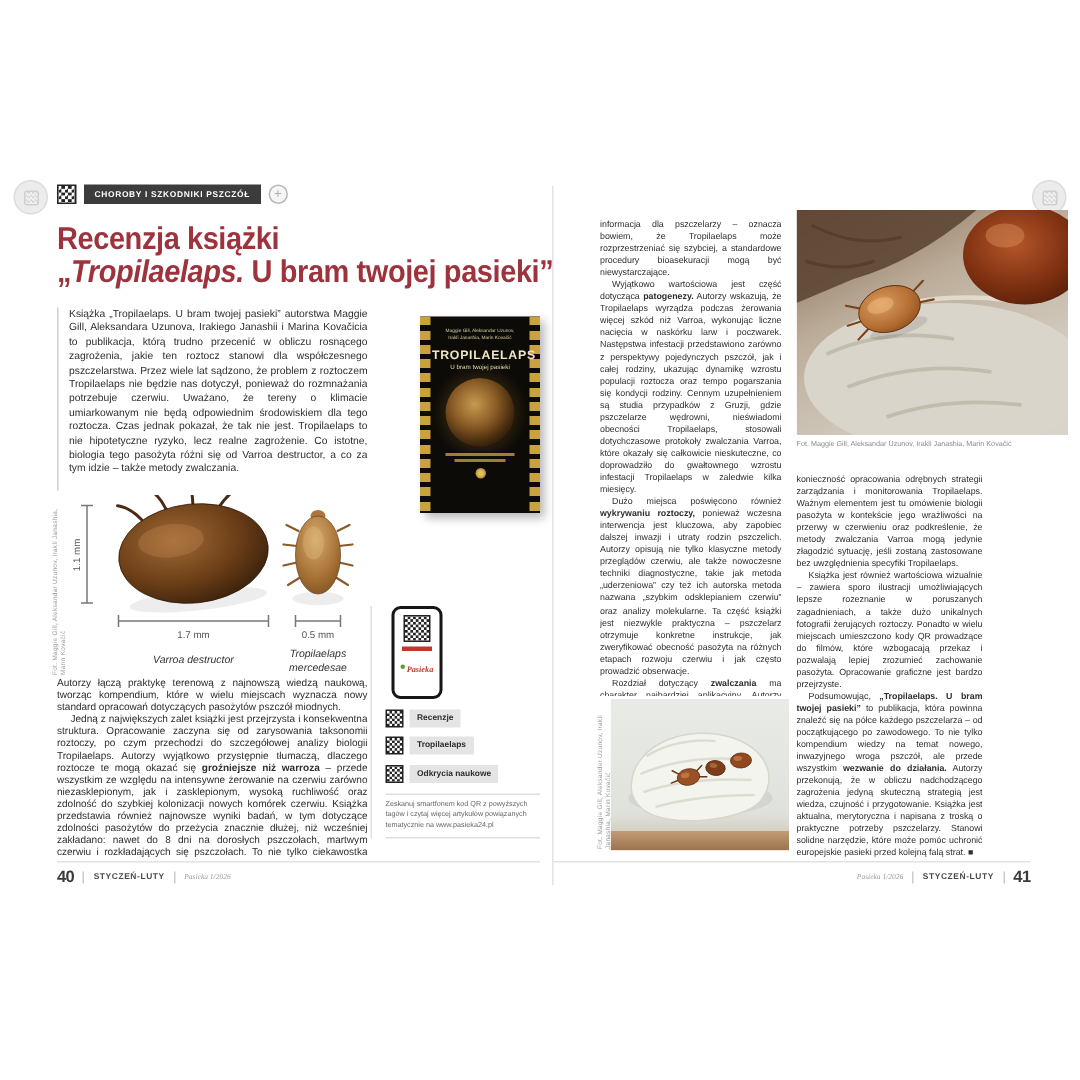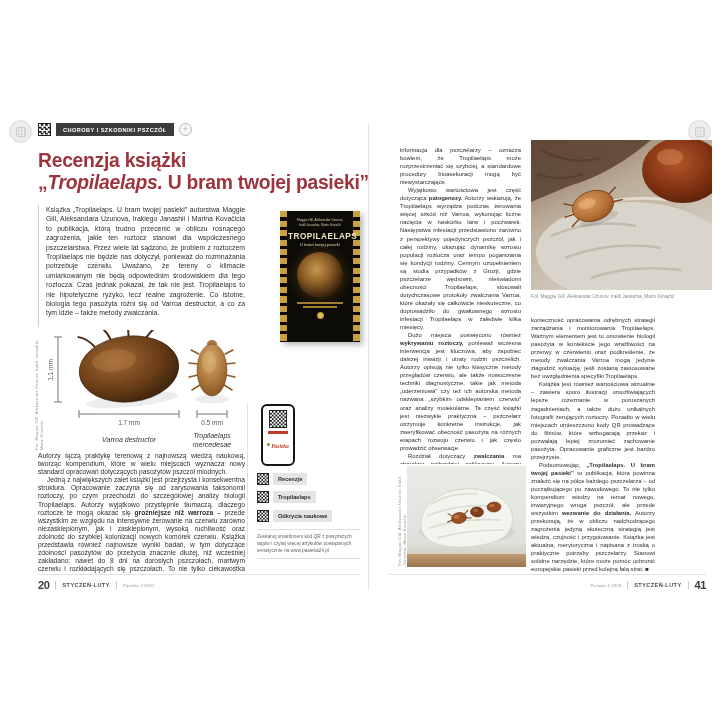--- a/index.html
+++ b/index.html
@@ -60,21 +60,21 @@
   .phone-logo { margin-top:9px; text-align:center; font-family:"Liberation Serif", serif; font-style:italic; font-weight:bold; font-size:5.5px; color:#c0392b; }
   .phone-logo .leaf { display:inline-block; width:3px; height:3px; border-radius:50%; background:#5a9e2f; margin-right:1px; vertical-align:2px; }
   .tag-row { display:flex; align-items:center; gap:4px; margin-top:6.5px; }
   .tag-row .qr { width:12px; height:12px; background-size:3.4px 3.4px; border-width:1px; }
   .tag-label { background:#e4e4e4; color:#2c2c2c; font-size:5.6px; font-weight:600; padding:3px 5px; white-space:nowrap; }
   .qr-note { margin-top:7px; font-size:4.8px; line-height:1.5; color:#666; border-top:1px solid #ddd; border-bottom:1px solid #ddd; padding:3px 0 4px; }
 
   
   .footer { position:absolute; top:574px; border-top:1px solid #e2e2e2; padding-top:4px; display:flex; align-items:center; gap:6px; }
   .footer-l { left:38px; width:322px; }
-  .footer-r { left:388px; width:318px; justify-content:flex-end; }
+  .footer-r { left:369px; width:318px; justify-content:flex-end; }
   .page-num { font-size:11px; font-weight:bold; color:#3a3a3a; letter-spacing:-.4px; }
   .foot-sep { width:1px; height:8px; background:#ccc; }
   .foot-months { font-size:5.6px; font-weight:bold; letter-spacing:.4px; color:#4a4a4a; }
   .foot-issue { font-size:5px; color:#9a9a9a; font-family:"Liberation Serif", serif; font-style:italic; }
 
   
   .page-divider { left:368px; top:124px; height:466px; }
   .colr { position:absolute; font-size:5.9px; line-height:8.05px; overflow:hidden; }
   .col1 { left:400px; top:146px; width:121px; height:318px; }
   .col2 { left:531px; top:316px; width:124px; height:266px; }
@@ -202,21 +202,21 @@
     </div>
     <div class="qr-note">Zeskanuj smartfonem kod QR z powyższych tagów i czytaj więcej artykułów powiązanych tematycznie na www.pasieka24.pl</div>
   </aside>
 
   <div class="body2 justify">
     <p>Autorzy łączą praktykę terenową z najnowszą wiedzą naukową, tworząc kompendium, które w wielu miejscach wyznacza nowy standard opracowań dotyczących pasożytów pszczół miodnych.</p>
     <p class="ind"><span>Jedną z największych zalet książki jest przejrzysta i konsekwentna struktura. Opracowanie zaczyna się od zarysowania taksonomii roztoczy, po czym przechodzi do szczegółowej analizy biologii Tropilaelaps. Autorzy wyjątkowo przystępnie tłumaczą, dlaczego roztocze te mogą okazać się </span><b>groźniejsze niż warroza</b><span> – przede wszystkim ze względu na intensywne żerowanie na czerwiu zarówno niezasklepionym, jak i zasklepionym, wysoką ruchliwość oraz zdolność do szybkiej kolonizacji nowych komórek czerwiu. Książka przedstawia również najnowsze wyniki badań, w tym dotyczące zdolności pasożytów do przeżycia znacznie dłużej, niż wcześniej zakładano: nawet do 8 dni na dorosłych pszczołach, martwym czerwiu i rozkładających się pszczołach. To nie tylko ciekawostka naukowa, ale kluczowa</span></p>
   </div>
 
   <div class="footer footer-l">
-    <span class="page-num">20</span>
+    <span class="page-num">40</span>
     <span class="foot-sep"></span>
     <span class="foot-months">STYCZEŃ-LUTY</span>
     <span class="foot-sep"></span>
     <span class="foot-issue">Pasieka 1/2026</span>
   </div>
 
   <div class="vrule page-divider"></div>
 
   <div class="colr col1 justify">
     <p>informacja dla pszczelarzy – oznacza bowiem, że Tropilaelaps może rozprzestrzeniać się szybciej, a standardowe procedury bioasekuracji mogą być niewystarczające.</p>

